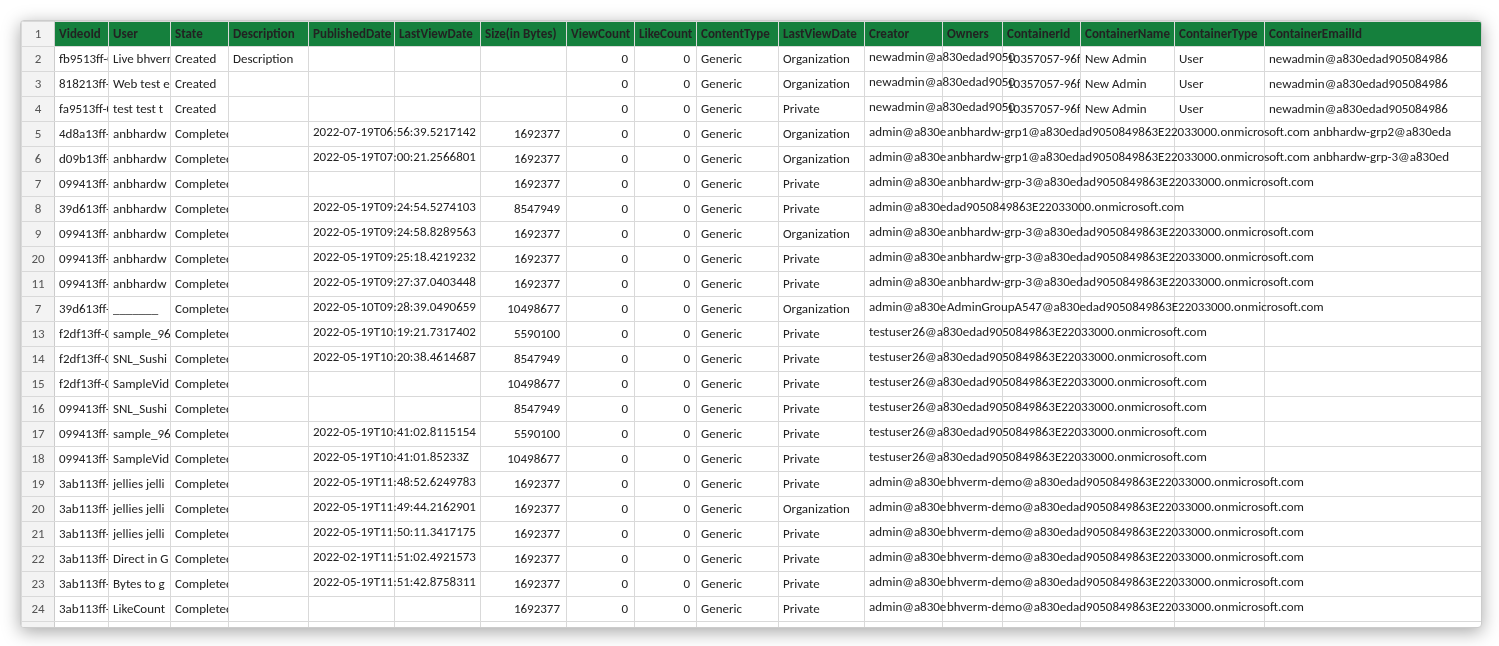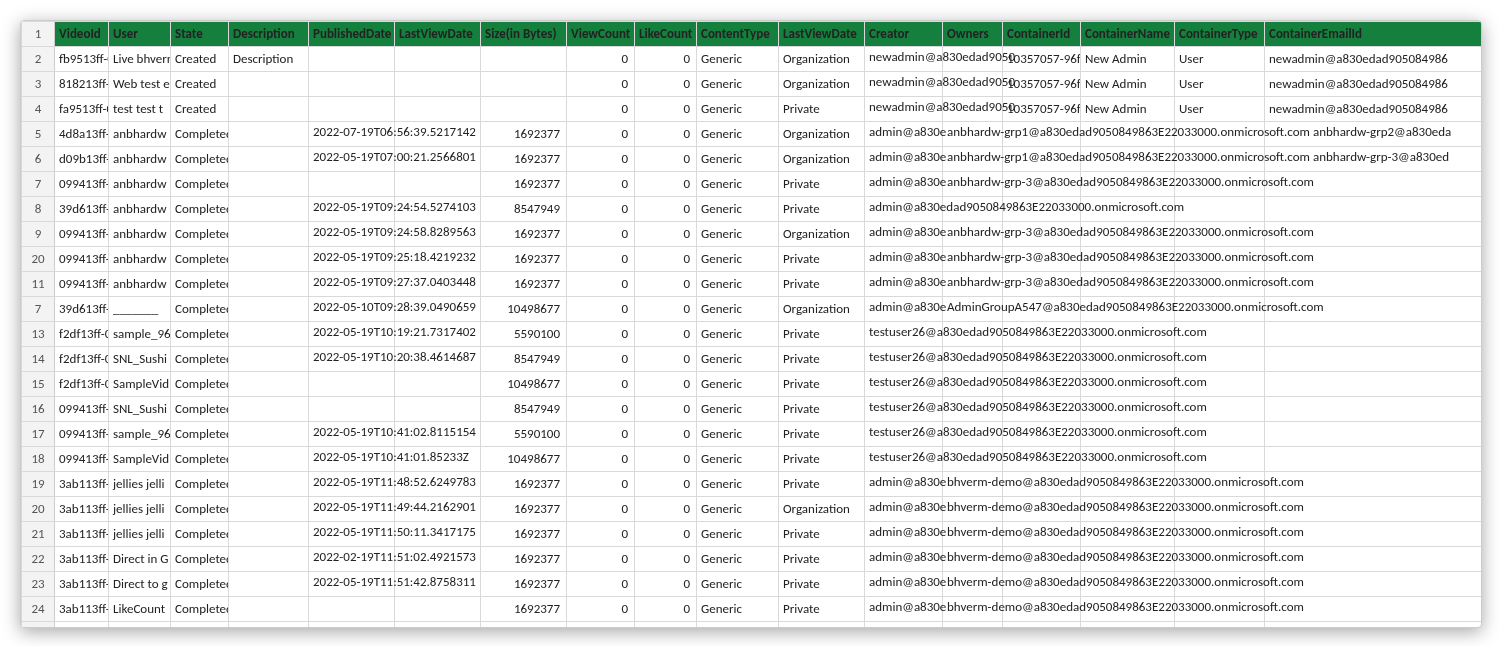--- a/index.html
+++ b/index.html
@@ -666,21 +666,21 @@
             <span>bhverm-demo@a830edad9050849863E22033000.onmicrosoft.com</span>
           </td>
           <td></td>
           <td></td>
           <td></td>
           <td></td>
         </tr>
         <tr>
           <td class="rownum">23</td>
           <td>3ab113ff-4</td>
-          <td>Direct to g</td>
+          <td>Bytes to g</td>
           <td>Completed</td>
           <td></td>
           <td class="spill">
             <span>2022-05-19T11:51:42.8758311</span>
           </td>
           <td></td>
           <td class="num">1692377</td>
           <td class="num">0</td>
           <td class="num">0</td>
           <td>Generic</td>

